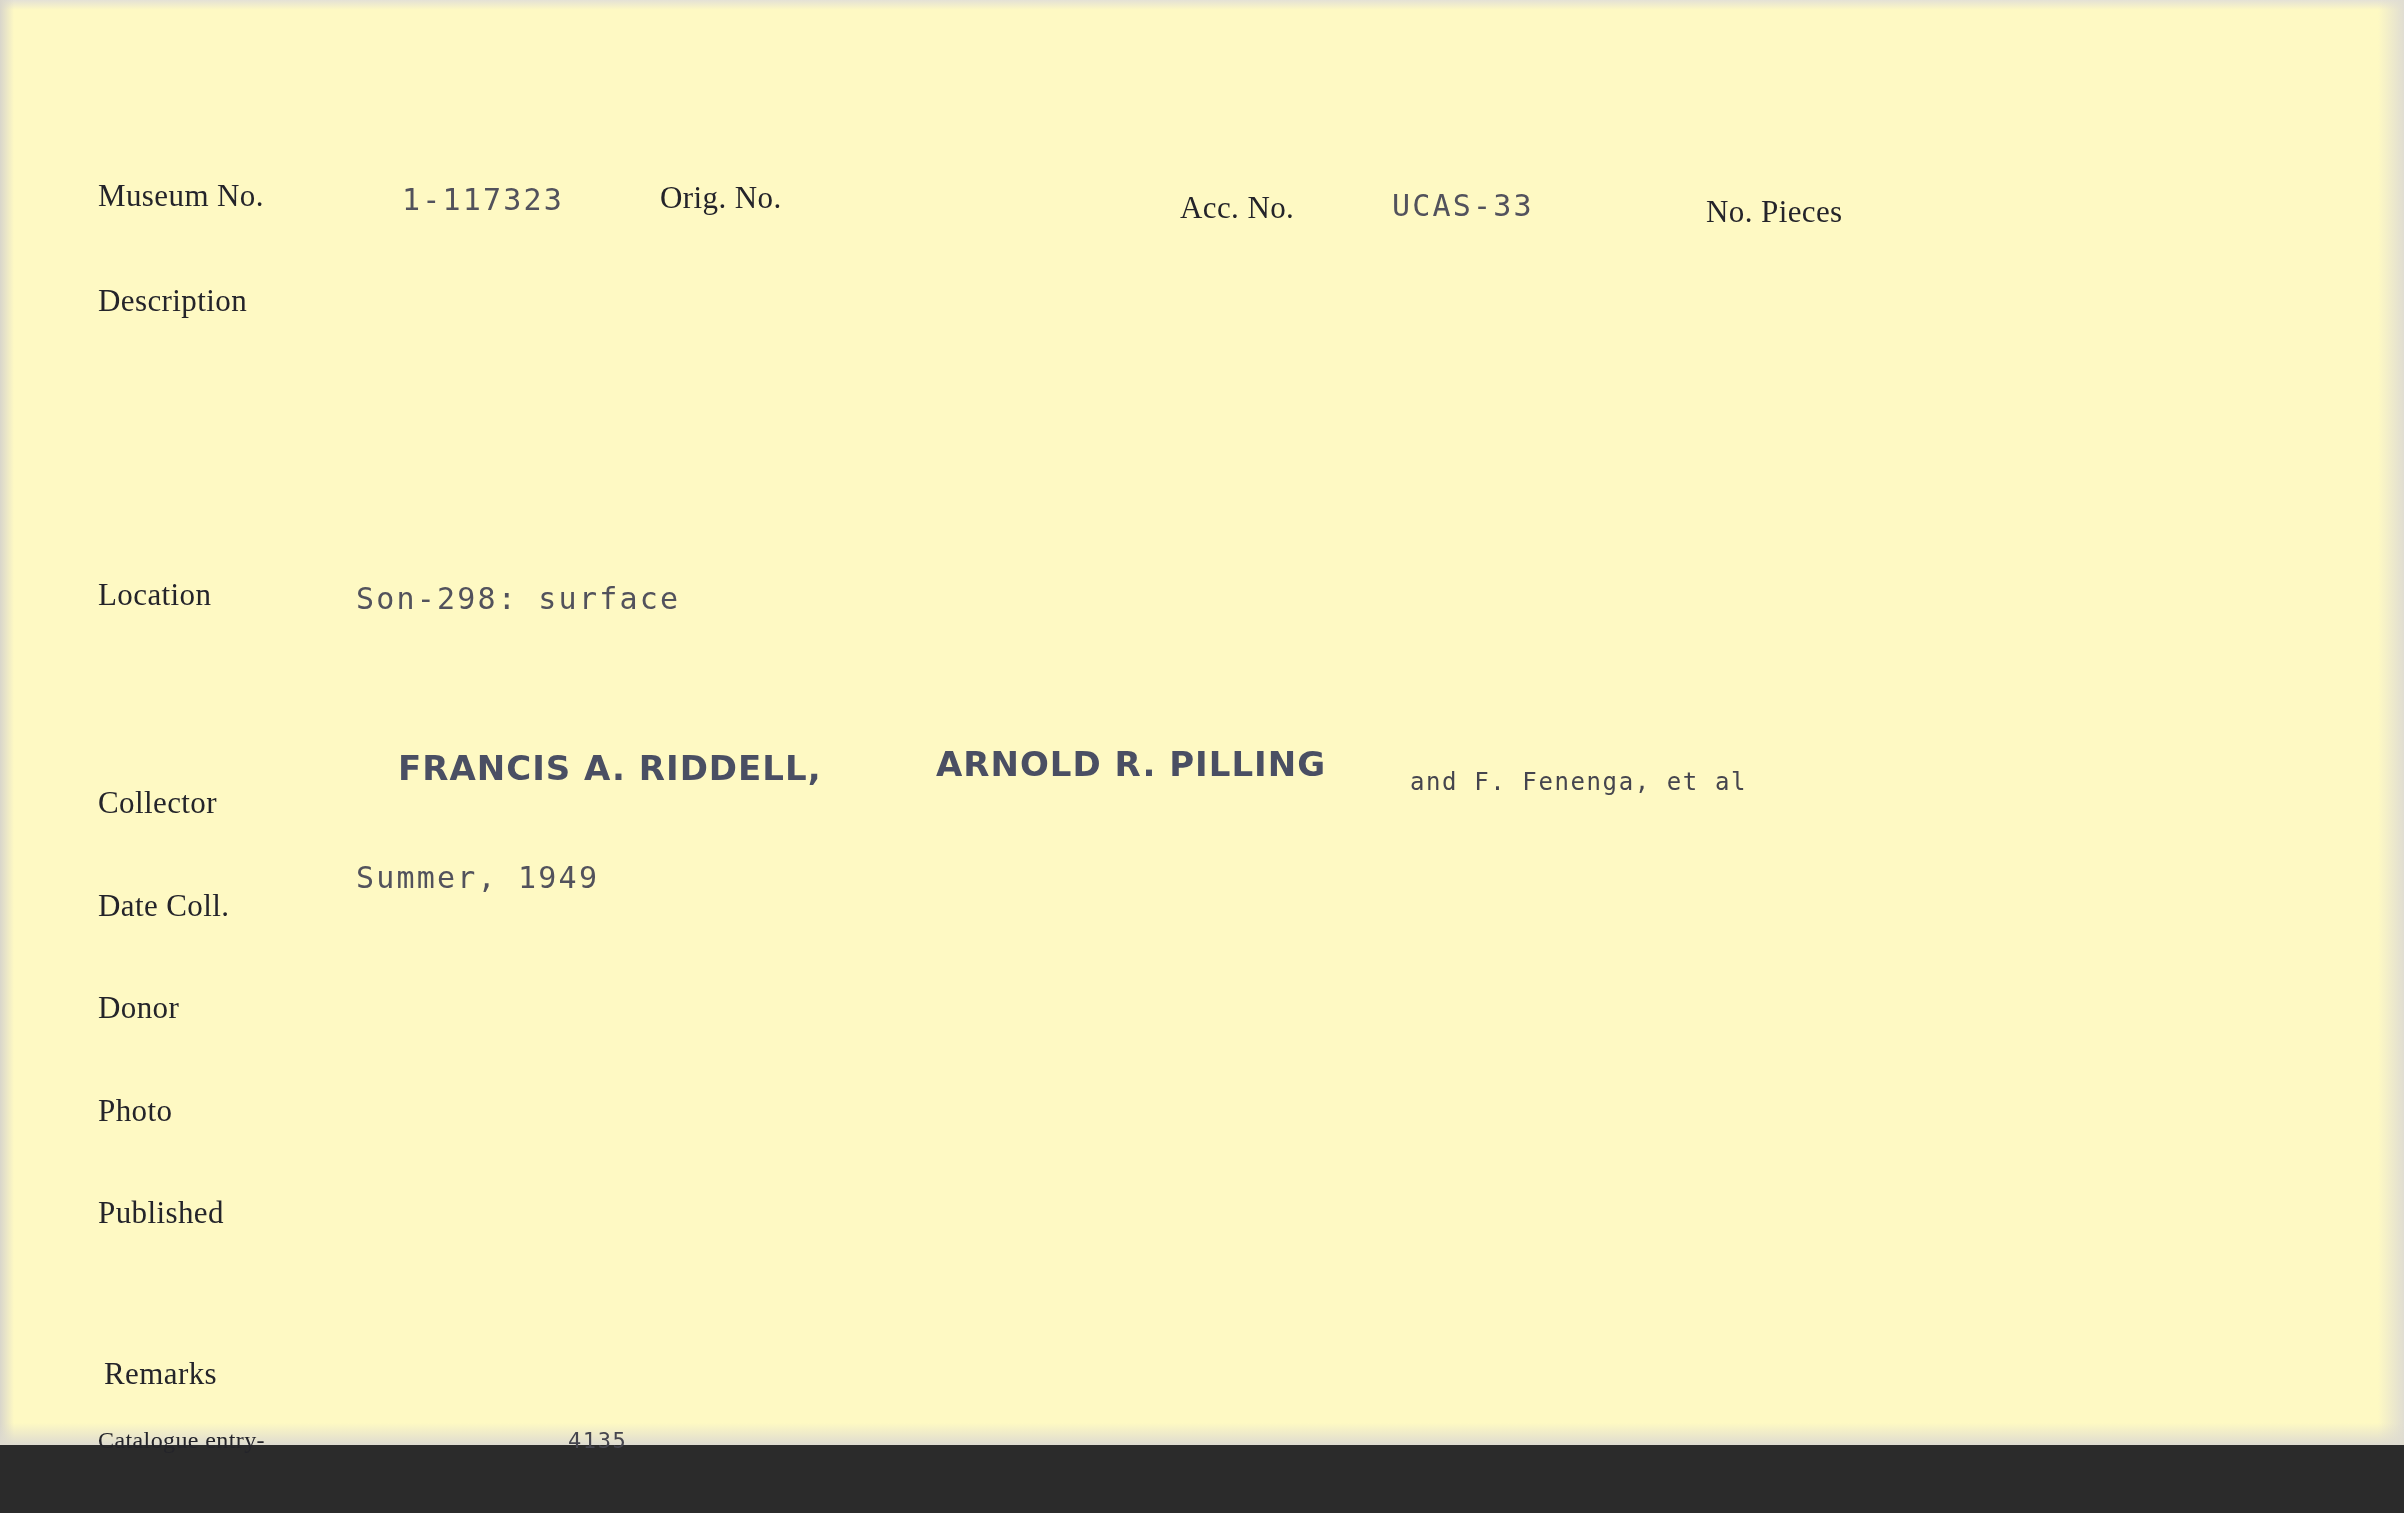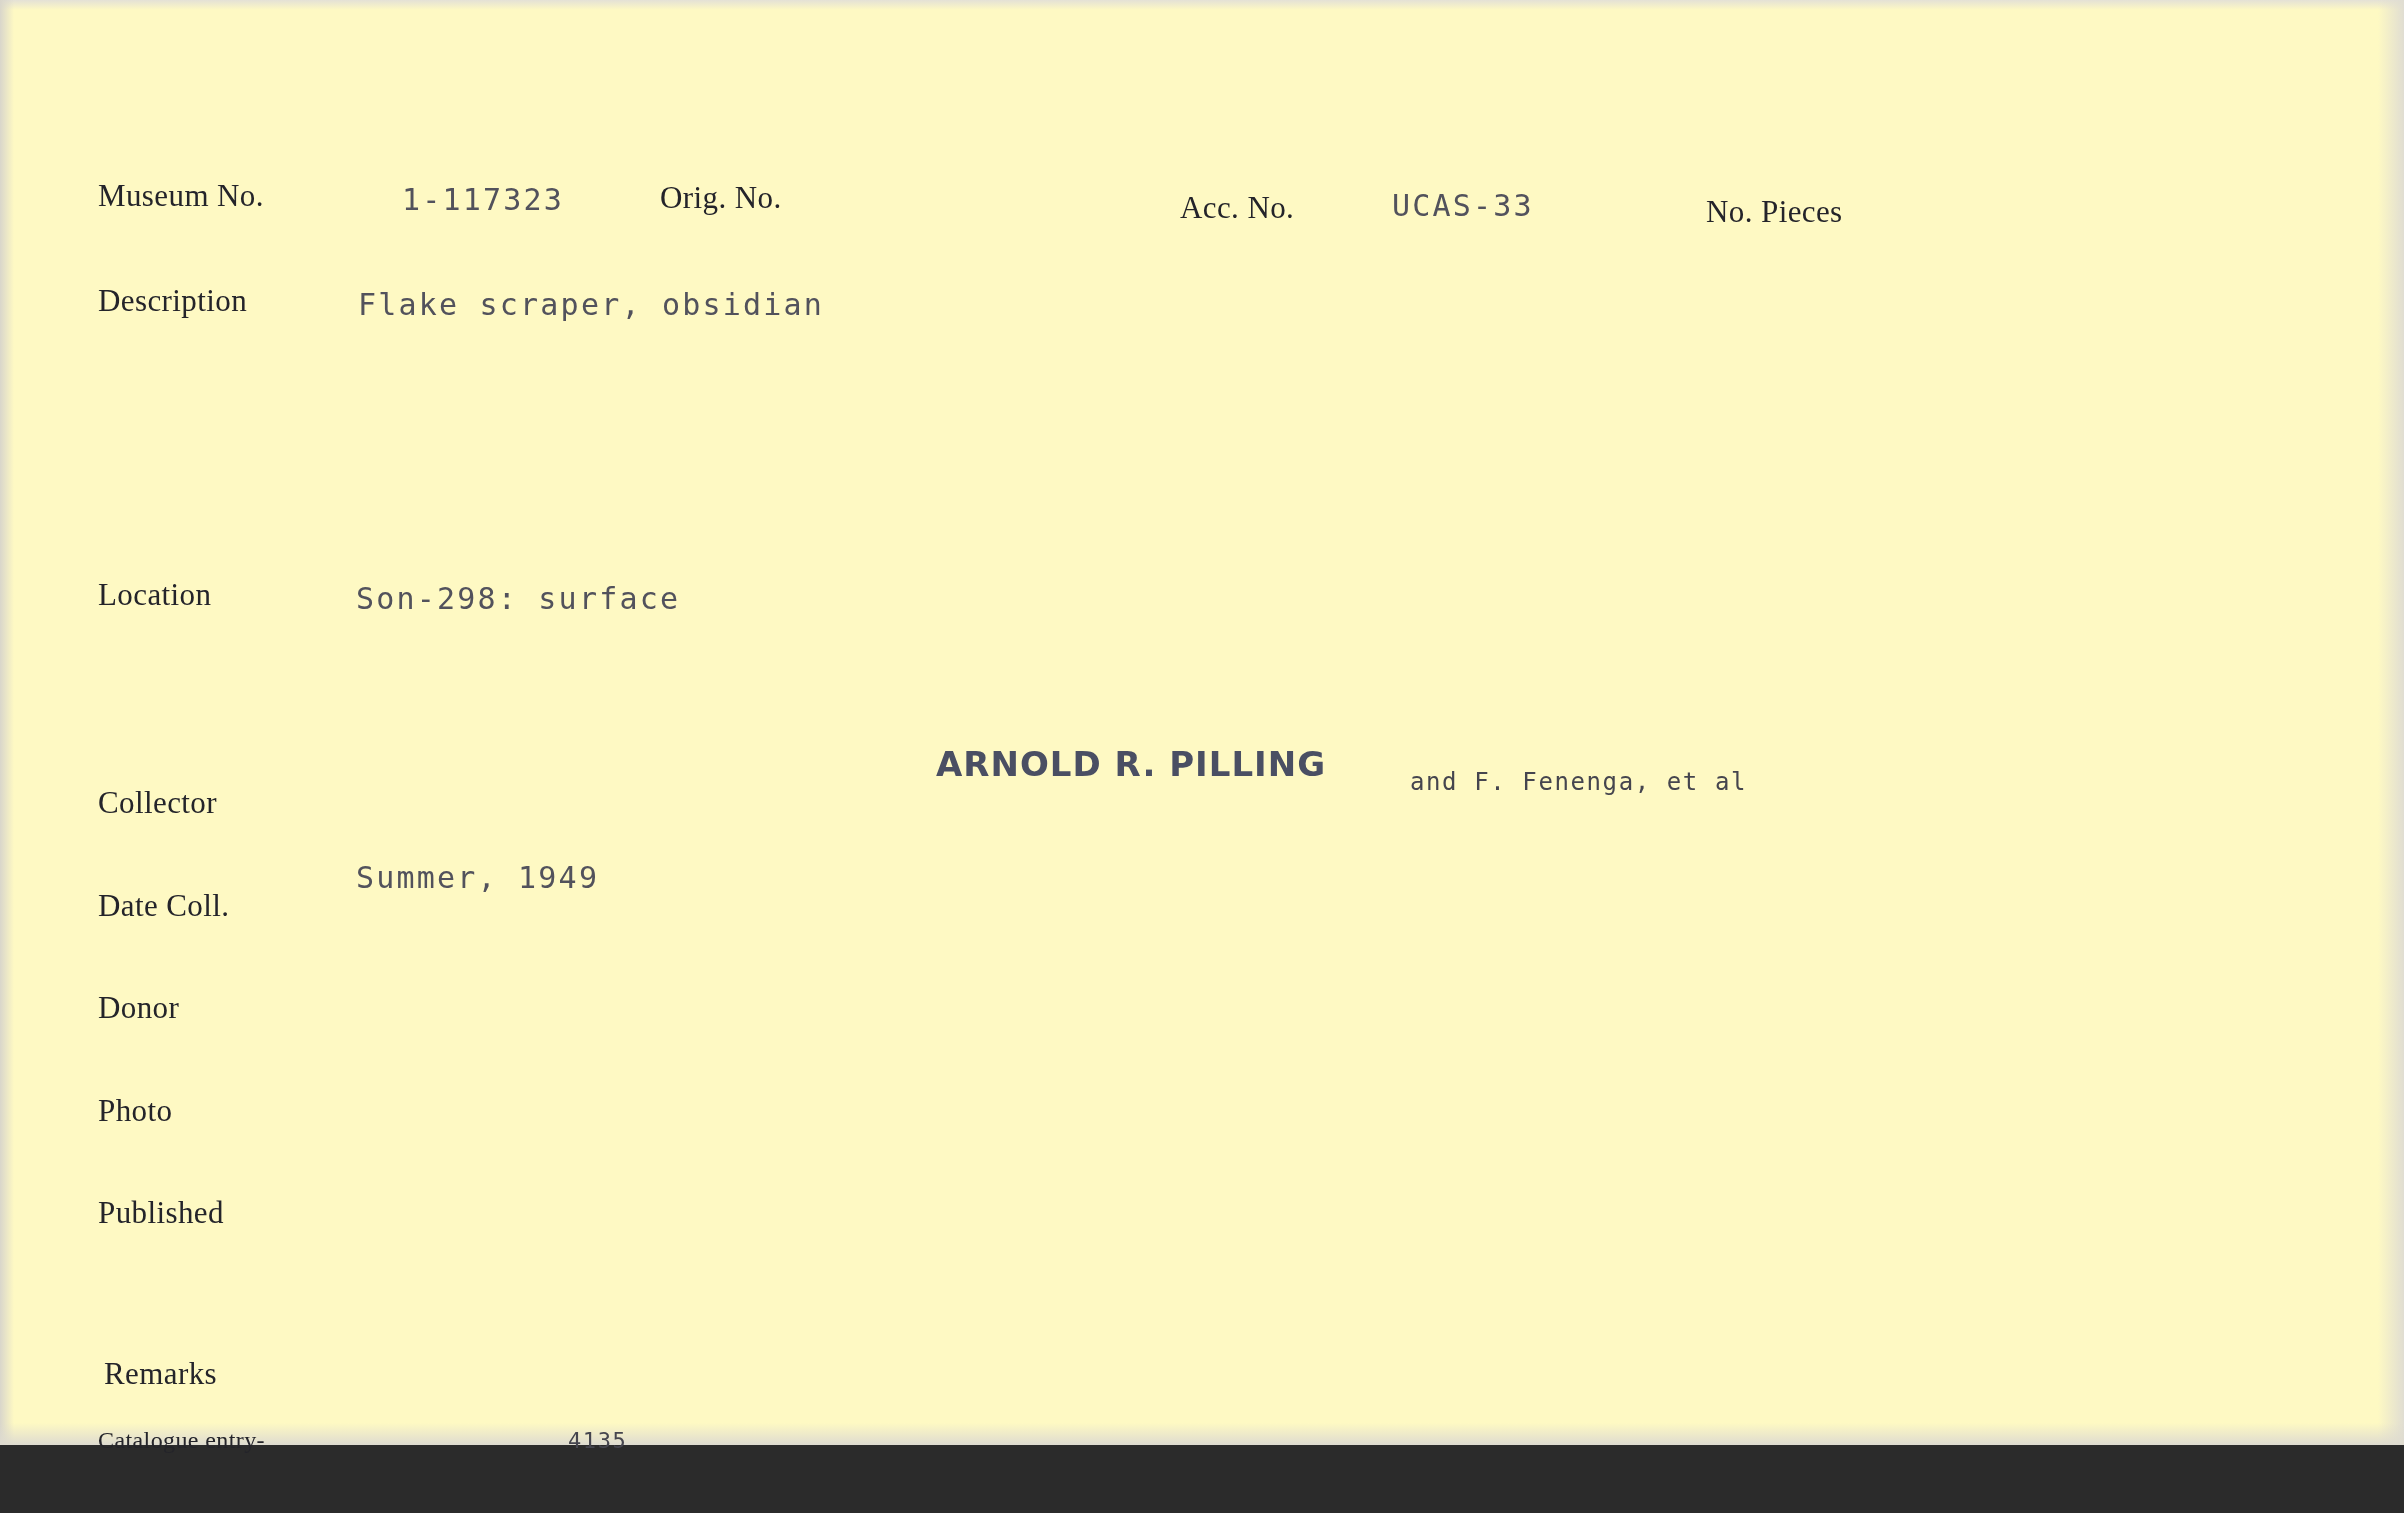--- a/index.html
+++ b/index.html
@@ -109,26 +109,26 @@
   <div class="label" style="left:660px; top:180px;">Orig. No.</div>
   <div class="typed" style="left:860px; top:182px;"></div>
 
   <div class="label" style="left:1180px; top:190px;">Acc. No.</div>
   <div class="typed" style="left:1392px; top:188px;">UCAS-33</div>
 
   <div class="label" style="left:1706px; top:194px;">No. Pieces</div>
   <div class="typed" style="left:1960px; top:194px;"></div>
 
   <div class="label" style="left:98px; top:283px;">Description</div>
-  <div class="typed" style="left:358px; top:287px;">Flake scraper, obsidian</div>
 
   <div class="label" style="left:98px; top:577px;">Location</div>
   <div class="typed" style="left:356px; top:581px;">Son-298: surface</div>
 
   <div class="label" style="left:98px; top:785px;">Collector</div>
+  <div class="stamped stamp-big" style="left:398px; top:748px;">FRANCIS A. RIDDELL,</div>
   <div class="stamped stamp-big" style="left:936px; top:744px;">ARNOLD R. PILLING</div>
   <div class="typed small" style="left:1410px; top:768px;">and F. Fenenga, et al</div>
 
   <div class="label" style="left:98px; top:888px;">Date Coll.</div>
   <div class="typed" style="left:356px; top:860px;">Summer, 1949</div>
 
   <div class="label" style="left:98px; top:990px;">Donor</div>
 
   <div class="label" style="left:98px; top:1093px;">Photo</div>
   <div class="typed" style="left:356px; top:1093px;"></div>

